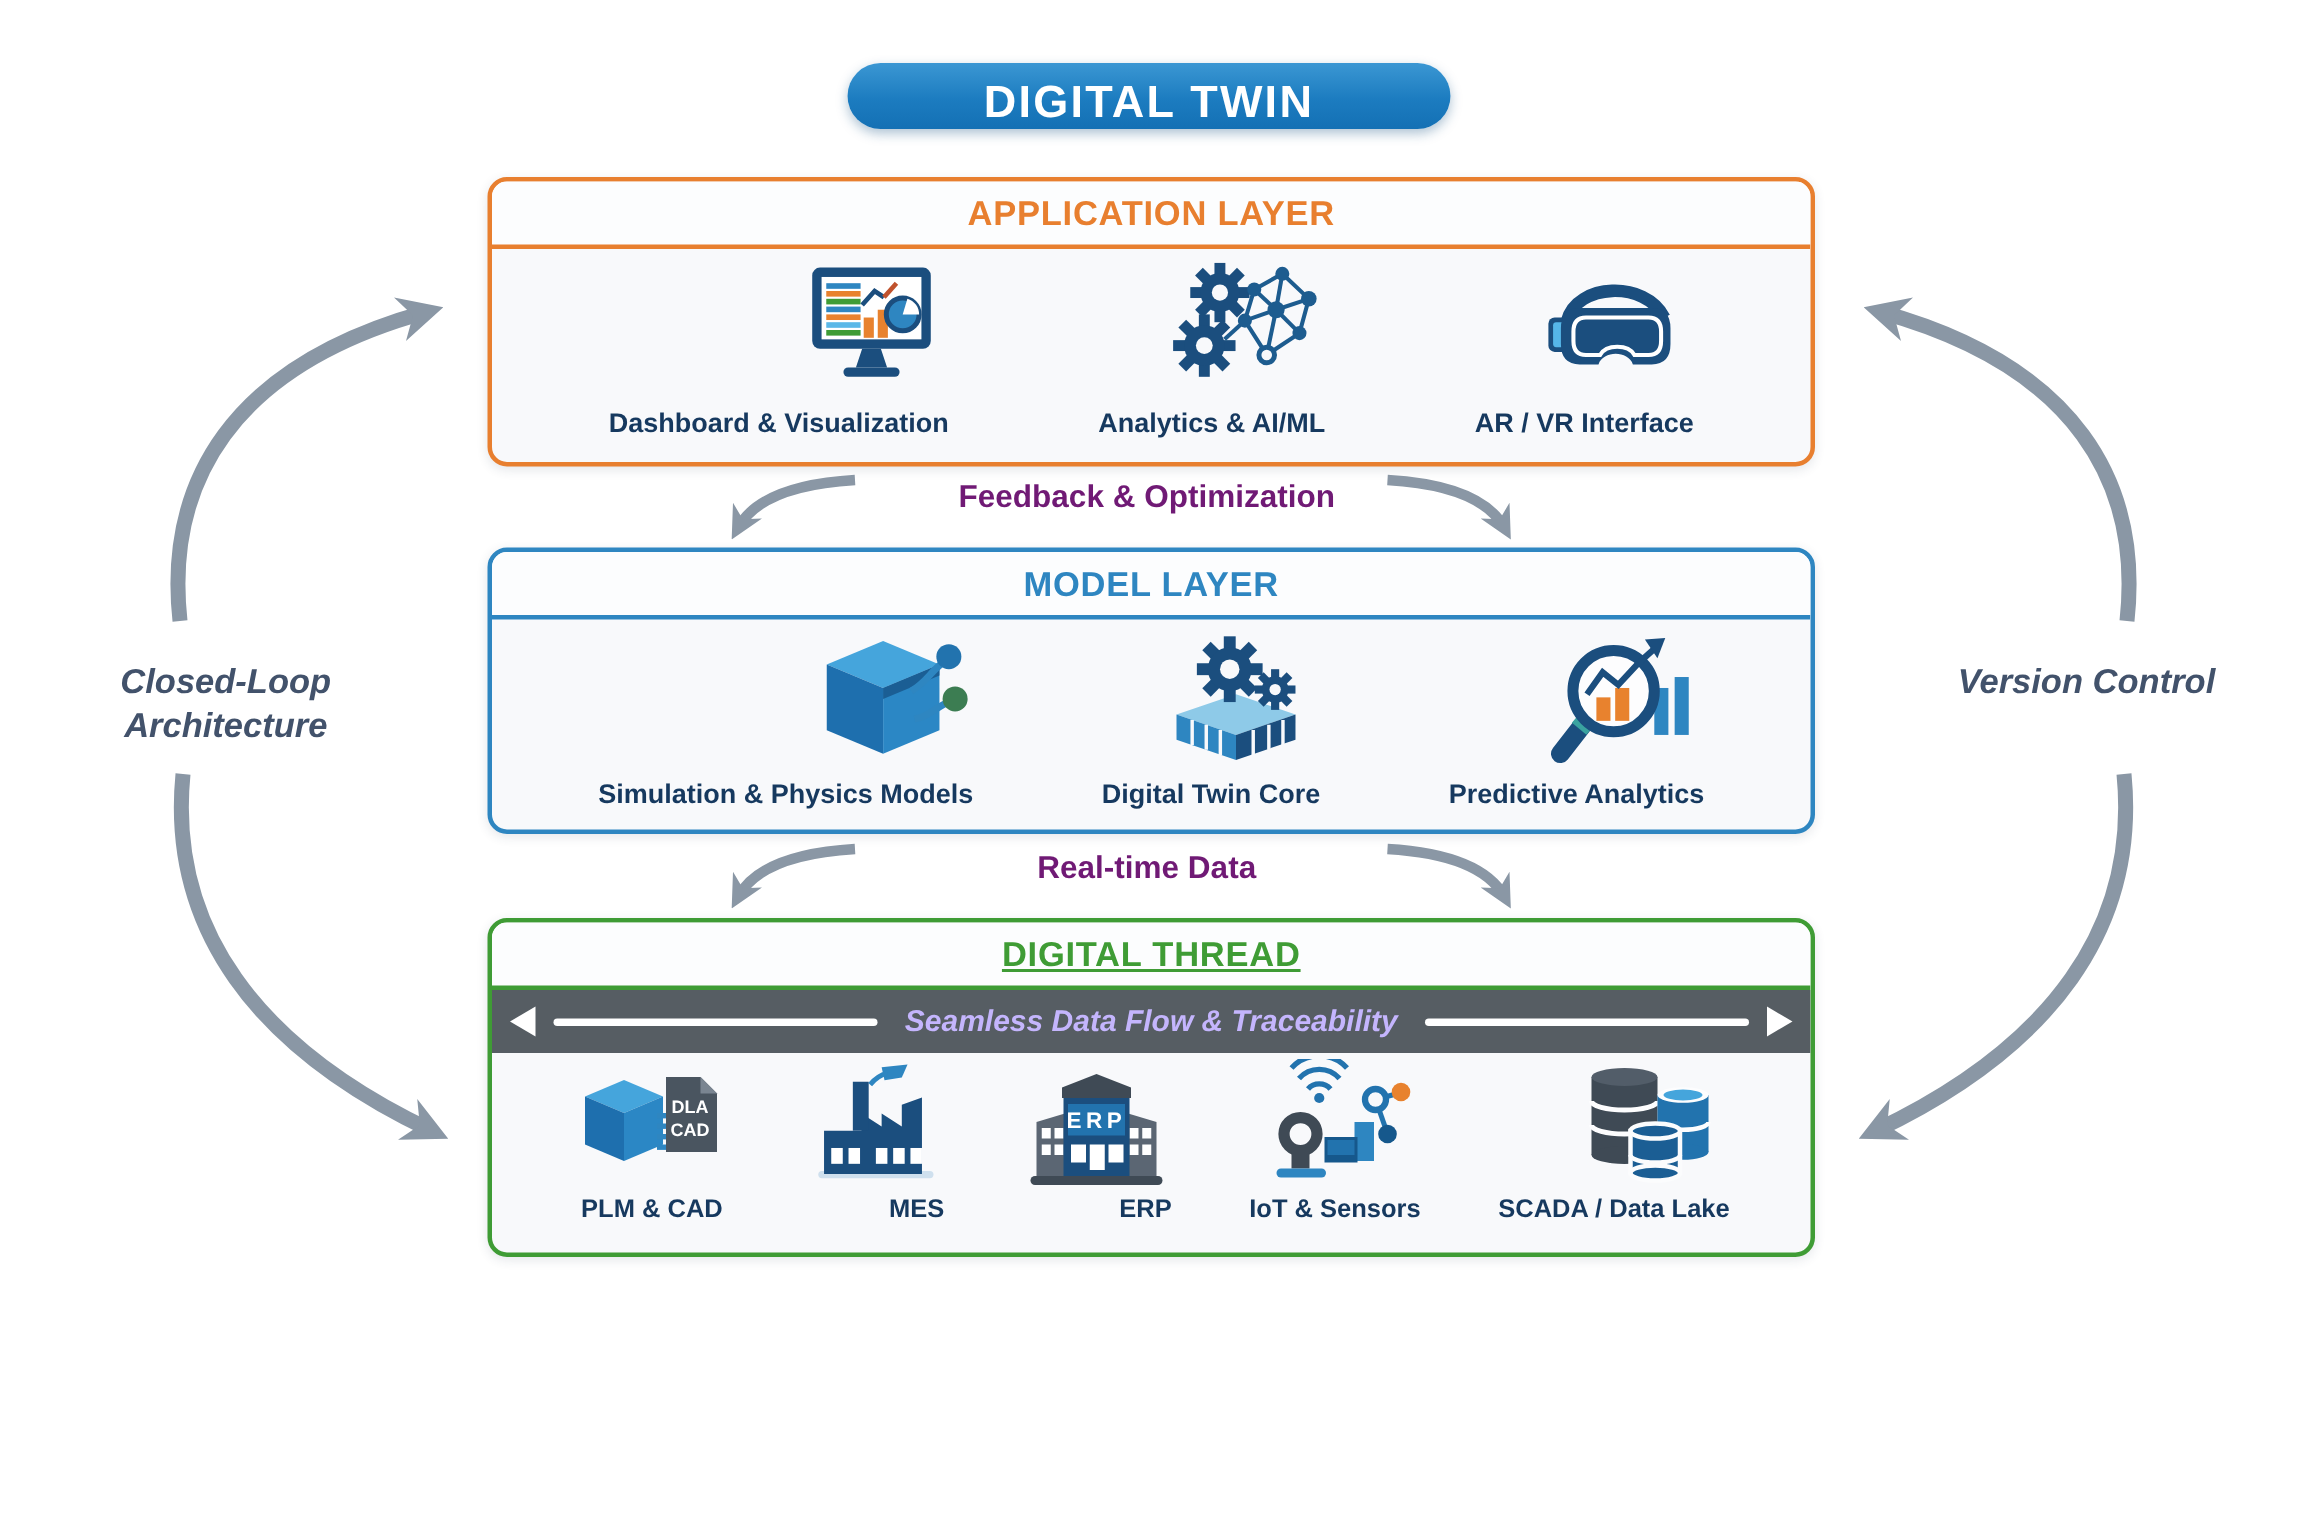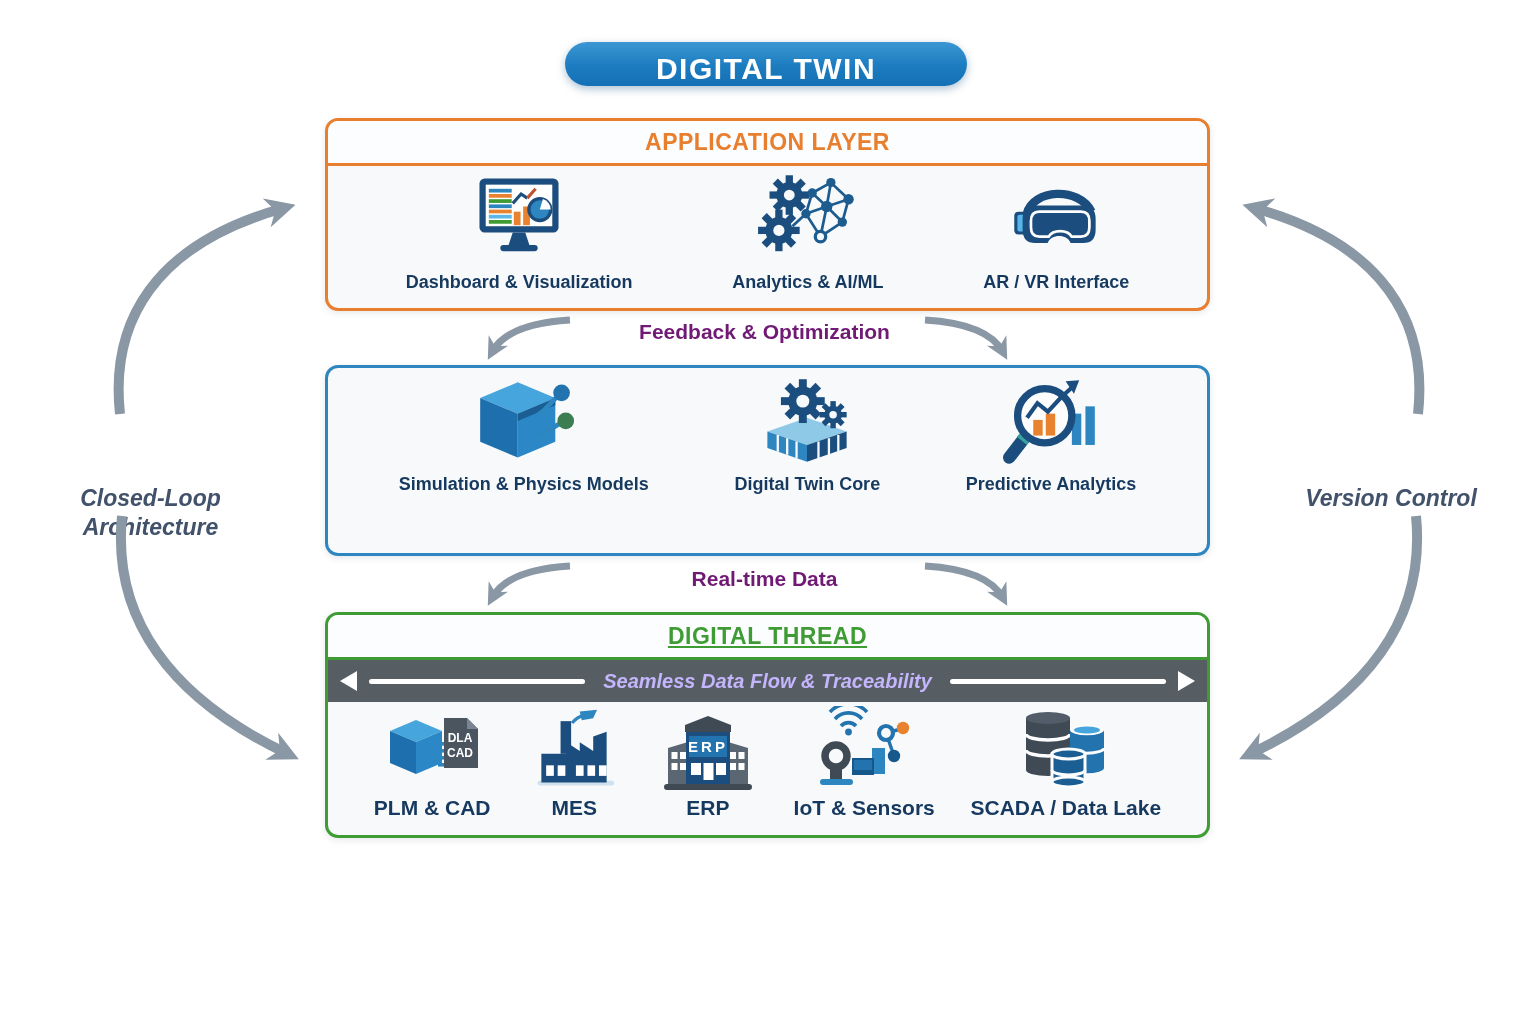--- a/index.html
+++ b/index.html
@@ -20,46 +20,46 @@
     font-size:23px;font-weight:800;letter-spacing:.5px;background:#fcfdfe;}
   .layer.app{top:118px;height:187px;border:3px solid #e87f2f;}
   .layer.app .layer-header{color:#e87f2f;border-bottom:3px solid #e87f2f;}
   .layer.model{top:365px;height:185px;border:3px solid #2e86c1;}
   .layer.model .layer-header{color:#2e86c1;border-bottom:3px solid #2e86c1;}
   .layer.thread{top:612px;height:220px;border:3px solid #3f9c35;}
   .layer.thread .layer-header{color:#3f9c35;border-bottom:3px solid #3f9c35;text-decoration:underline;}
 
   .layer-body{display:flex;justify-content:space-around;align-items:flex-end;
     padding:6px 28px 10px 28px;}
-  .layer-item{display:flex;flex-direction:column;align-items:center;}
+  .layer-item{display:flex;flex-direction:column;align-items:flex-end;}
   .layer-item svg{display:block;}
   .item-label{margin-top:4px;font-size:18px;font-weight:600;color:#16395f;white-space:nowrap;}
   .item-label.italic{}
-  .thread .item-label{font-size:21px;font-weight:700;}
+  .thread .item-label{font-size:17px;font-weight:700;}
 
   
   .banner{height:42px;background:#565d63;display:flex;align-items:center;gap:12px;
     padding:0 12px;}
   .banner .line{flex:1;height:5px;background:#fff;border-radius:3px;}
   .banner .tri-left{width:0;height:0;border-top:10px solid transparent;
     border-bottom:10px solid transparent;border-right:17px solid #fff;}
   .banner .tri-right{width:0;height:0;border-top:10px solid transparent;
     border-bottom:10px solid transparent;border-left:17px solid #fff;}
   .banner .banner-text{color:#c4b5fd;font-size:20px;font-weight:bold;font-style:italic;
     white-space:nowrap;padding:0 6px;}
 
   
   .flow-label{position:absolute;left:325px;width:879px;text-align:center;
     font-size:21px;font-weight:bold;color:#701a75;}
   .flow-label.feedback{top:320px;}
   .flow-label.realtime{top:567px;}
 
   
   .side-label{position:absolute;text-align:center;font-size:23px;font-weight:bold;
-    font-style:italic;color:#42526b;line-height:1.25;margin-top:44px;}
+    font-style:italic;color:#42526b;line-height:1.25;}
   .side-label.left{left:28px;top:440px;width:245px;}
   .side-label.right{left:1262px;top:440px;width:258px;}
 
   .arrow-svg{position:absolute;}
 </style>
 </head>
 <body>
 
 <div class="canvas">
 
@@ -177,20 +177,21 @@
   <svg class="arrow-svg" style="left:922px;top:314px" width="95" height="50" viewBox="0 0 95 50">
     <defs>
         <marker id="mf2" viewBox="0 0 10 10" refX="6" refY="5" markerWidth="22" markerHeight="22" markerUnits="userSpaceOnUse" orient="auto">
           <path d="M0,0 L10,5 L0,10 L3,5 Z" fill="#8a97a5"></path>
         </marker>
       </defs>
     <path d="M3,6 C37,8 69,16 81,38" fill="none" stroke="#8a97a5" stroke-width="7" marker-end="url(#mf2)"></path>
   </svg>
 
   <div class="layer model">
+    <div class="layer-header">MODEL LAYER</div>
     <div class="layer-body">
 
       <div class="layer-item">
         <span>
           <svg width="108" height="96" viewBox="0 0 100 92">
             <polygon points="44,8 80,23 44,38 8,23" fill="#45a5dc"></polygon>
             <polygon points="8,23 44,38 44,80 8,65" fill="#1e6fae"></polygon>
             <polygon points="44,38 80,23 80,65 44,80" fill="#2b87c5"></polygon>
             <polygon points="44,38 80,23 80,30 44,45" fill="#1b5e94"></polygon>
             <path d="M62,40 C72,34 74,28 82,22" fill="none" stroke="#2e86c1" stroke-width="4.5"></path>

